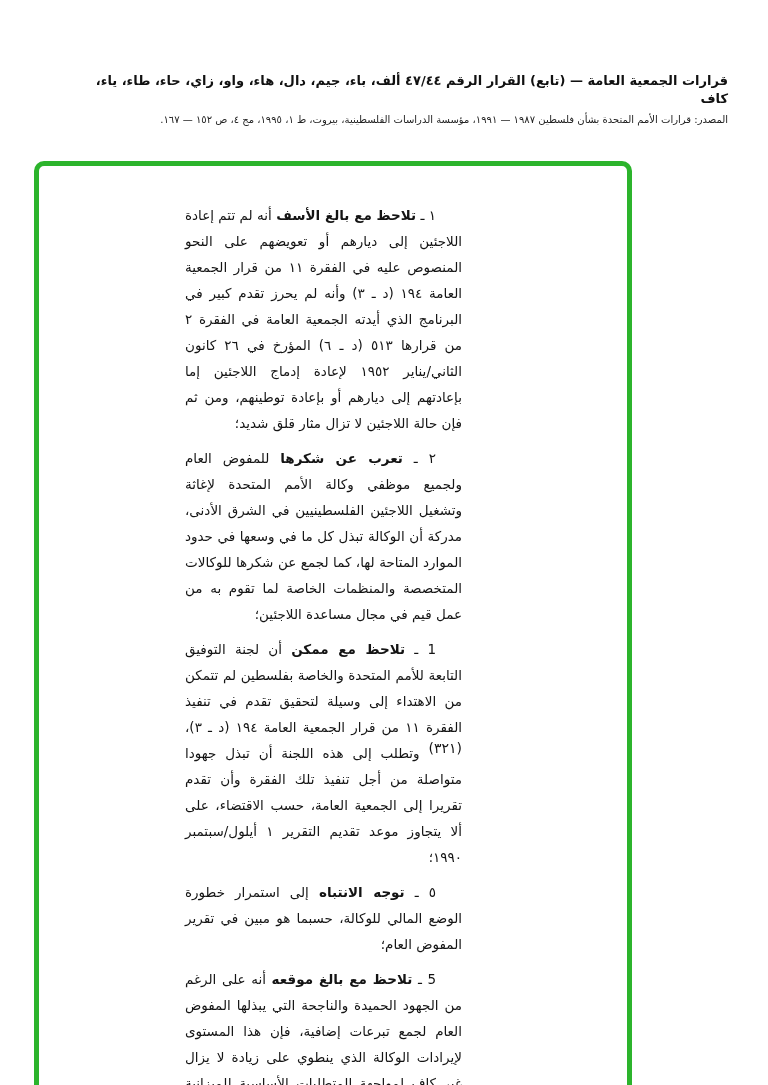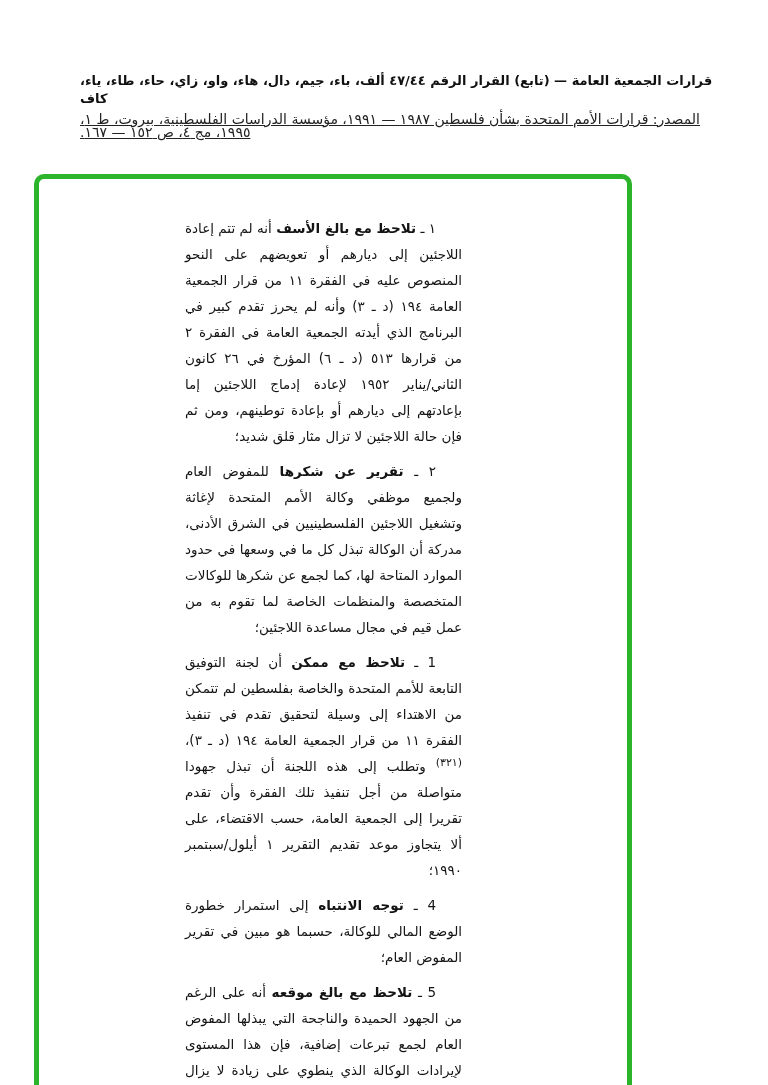--- a/index.html
+++ b/index.html
@@ -12,35 +12,34 @@
   .page {
     position: relative;
     width: 768px;
     min-height: 1085px;
     background: #ffffff;
     overflow: hidden;
   }
   .doc-header {
     padding: 72px 40px 0 40px;
     direction: rtl;
-    text-align: left;
+    text-align: right;
     margin-left: 40px;
   }
   .doc-title {
     font-size: 13px;
     font-weight: bold;
     line-height: 18px;
     color: #111111;
   }
   .doc-source {
     margin-top: 5px;
-    font-size: 14px;
+    font-size: 10px;
     line-height: 13px;
     color: #222222;
-    text-decoration: underline;
   }
   .scan-box {
     position: relative;
     margin: 35px 42px 0 34px;
     width: 598px;
     min-height: 853px;
     border: 5px solid #2cb42c;
     border-radius: 10px;
     background: #ffffff;
   }
@@ -51,21 +50,21 @@
     font-size: 13.5px;
     line-height: 26px;
     color: #141414;
   }
   .para {
     margin-bottom: 9px;
     text-indent: 26px;
   }
   .para .lead { font-weight: bold; }
   .fnref {
-    font-size: 11px;
+    font-size: 14px;
     vertical-align: super;
     line-height: 0;
   }
   .footnote {
     direction: rtl;
     text-align: right;
     margin-top: 30px;
     padding-bottom: 70px;
   }
   .footnote-rule {
@@ -103,34 +102,34 @@
     <div class="text-col">
 
       <p class="para">
         <span>١ ـ</span>
         <span class="lead">تلاحظ مع بالغ الأسف</span>
         <span>أنه لم تتم إعادة اللاجئين إلى ديارهم أو تعويضهم على النحو المنصوص عليه في الفقرة ١١ من قرار الجمعية العامة ١٩٤ (د ـ ٣) وأنه لم يحرز تقدم كبير في البرنامج الذي أيدته الجمعية العامة في الفقرة ٢ من قرارها ٥١٣ (د ـ ٦) المؤرخ في ٢٦ كانون الثاني/يناير ١٩٥٢ لإعادة إدماج اللاجئين إما بإعادتهم إلى ديارهم أو بإعادة توطينهم، ومن ثم فإن حالة اللاجئين لا تزال مثار قلق شديد؛</span>
       </p>
 
       <p class="para">
         <span>٢ ـ</span>
-        <span class="lead">تقرير عن شكرها</span>
+        <span class="lead">تعرب عن شكرها</span>
         <span>للمفوض العام ولجميع موظفي وكالة الأمم المتحدة لإغاثة وتشغيل اللاجئين الفلسطينيين في الشرق الأدنى، مدركة أن الوكالة تبذل كل ما في وسعها في حدود الموارد المتاحة لها، كما لجمع عن شكرها للوكالات المتخصصة والمنظمات الخاصة لما تقوم به من عمل قيم في مجال مساعدة اللاجئين؛</span>
       </p>
 
 
       <p class="para">
         <span>1 ـ</span>
         <span class="lead">تلاحظ مع ممكن</span>
         <span>أن لجنة التوفيق التابعة للأمم المتحدة والخاصة بفلسطين لم تتمكن من الاهتداء إلى وسيلة لتحقيق تقدم في تنفيذ الفقرة ١١ من قرار الجمعية العامة ١٩٤ (د ـ ٣)،</span><sup class="fnref">(٣٢١)</sup>
         <span>وتطلب إلى هذه اللجنة أن تبذل جهودا متواصلة من أجل تنفيذ تلك الفقرة وأن تقدم تقريرا إلى الجمعية العامة، حسب الاقتضاء، على ألا يتجاوز موعد تقديم التقرير ١ أيلول/سبتمبر ١٩٩٠؛</span>
       </p>
 
       <p class="para">
-        <span>4 ـ</span>
+        <span>٥ ـ</span>
         <span class="lead">توجه الانتباه</span>
         <span>إلى استمرار خطورة الوضع المالي للوكالة، حسبما هو مبين في تقرير المفوض العام؛</span>
       </p>
 
       <p class="para">
         <span>5 ـ</span>
         <span class="lead">تلاحظ مع بالغ موقعه</span>
         <span>أنه على الرغم من الجهود الحميدة والناجحة التي يبذلها المفوض العام لجمع تبرعات إضافية، فإن هذا المستوى لإيرادات الوكالة الذي ينطوي على زيادة لا يزال غير كاف لمواجهة المتطلبات الأساسية للميزانية في السنة الحالية، وأنه</span>
       </p>
 

